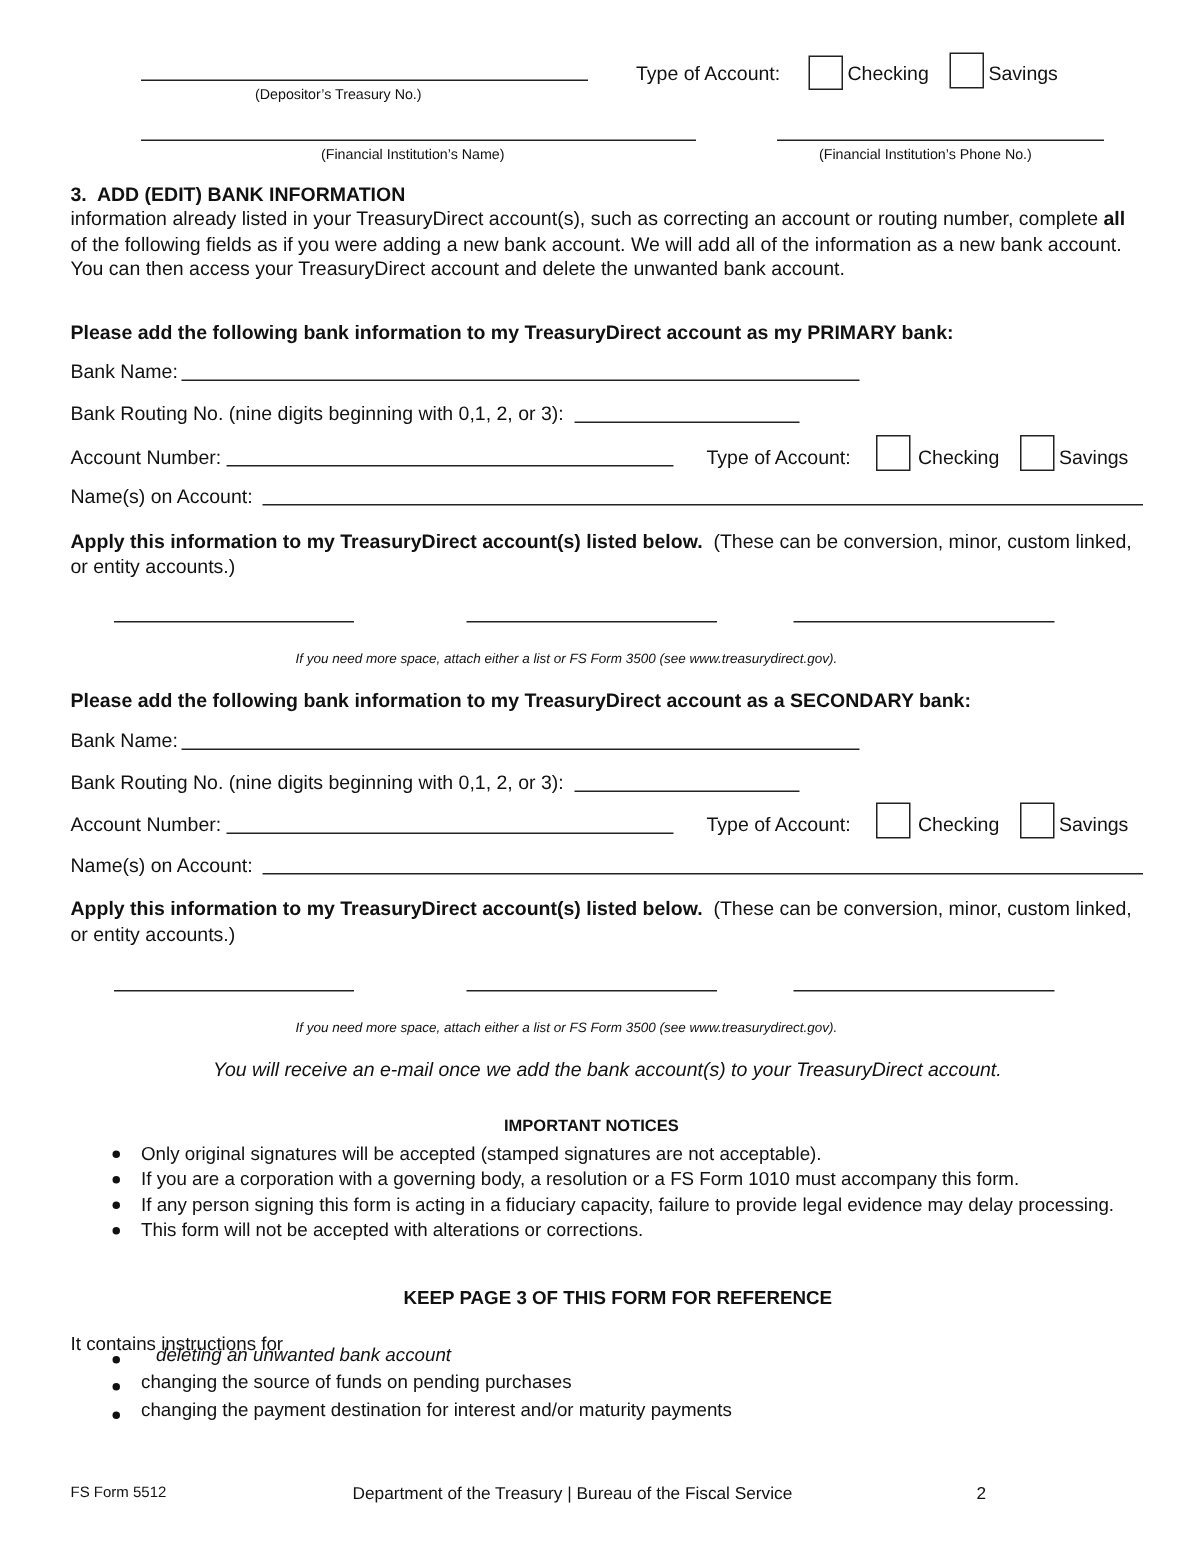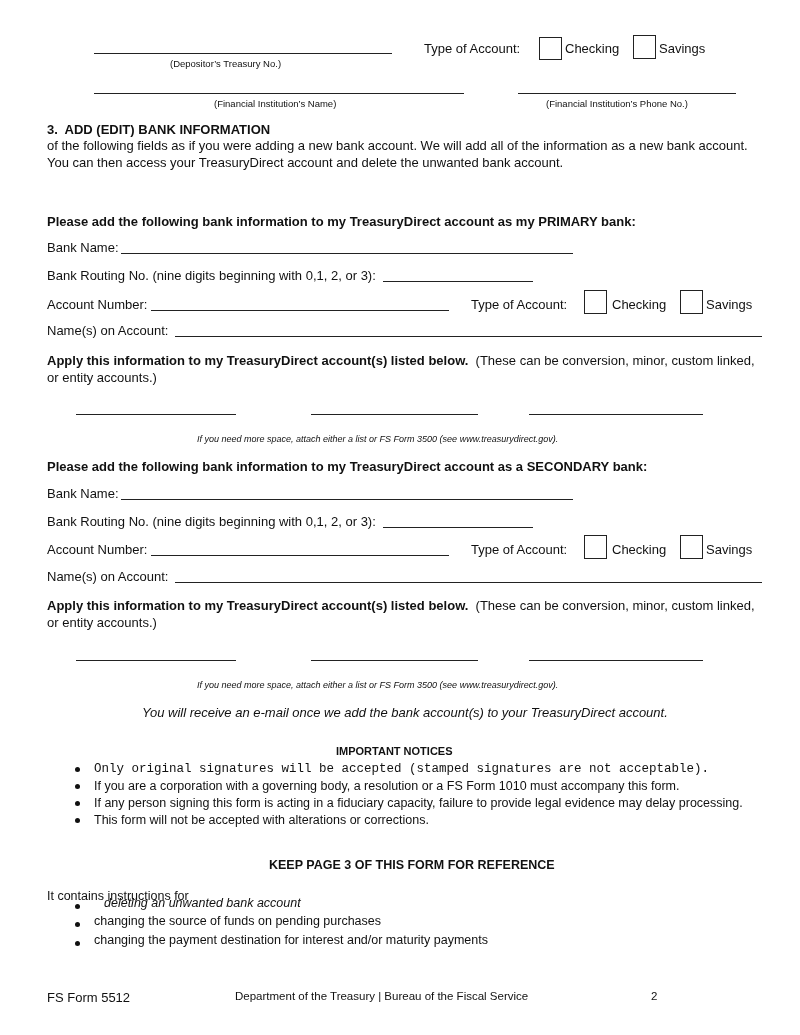--- a/index.html
+++ b/index.html
@@ -29,20 +29,21 @@
 <div class="line" style="left:94px; top:93px; width:370px;"></div>
 <div class="abs small" style="left:214px; top:98px;">(Financial Institution’s Name)</div>
 <div class="line" style="left:518px; top:93px; width:218px;"></div>
 <div class="abs small" style="left:546px; top:98px;">(Financial Institution’s Phone No.)</div>
 
 <div class="abs bold" style="left:47px; top:122px; font-size:13px;">
   <span>3.</span>&nbsp;
   <span>ADD (EDIT) BANK INFORMATION</span>
 </div>
 <div class="para" style="top:138px;">
+  <div><span>information already listed in your TreasuryDirect account(s), such as correcting an account or routing number, complete </span><b>all</b></div>
   <div>of the following fields as if you were adding a new bank account.  We will add all of the information as a new bank account.</div>
   <div>You can then access your TreasuryDirect account and delete the unwanted bank account.</div>
 </div>
 
 <div class="abs bold" style="left:47px; top:214px;">Please add the following bank information to my TreasuryDirect account as my PRIMARY bank:</div>
 
 <div class="abs" style="left:47px; top:240px;">Bank Name:</div>
 <div class="line" style="left:121px; top:253px; width:452px;"></div>
 
 <div class="abs" style="left:47px; top:268px;">Bank Routing No. (nine digits beginning with 0,1, 2, or 3):</div>
@@ -97,32 +98,32 @@
 <div class="line" style="left:76px; top:660px; width:160px;"></div>
 <div class="line" style="left:311px; top:660px; width:167px;"></div>
 <div class="line" style="left:529px; top:660px; width:174px;"></div>
 
 <div class="abs tiny-i" style="left:197px; top:680px;">If you need more space, attach either a list or FS Form 3500 (see www.treasurydirect.gov).</div>
 
 <div class="abs" style="left:142px; top:705px; font-style:italic; font-size:13px;">You will receive an e-mail once we add the bank account(s) to your TreasuryDirect account.</div>
 
 <div class="abs bold" style="left:336px; top:745px; font-size:11px;">IMPORTANT NOTICES</div>
 <div class="dot" style="left:75px; top:767px;"></div>
-<div class="bullet" style="left:94px; top:762px;font-family:Liberation Mono, monospace;">Only original signatures will be accepted (stamped signatures are not acceptable).</div>
+<div class="bullet" style="left:94px; top:762px;">Only original signatures will be accepted (stamped signatures are not acceptable).</div>
 <div class="dot" style="left:75px; top:784px;"></div>
 <div class="bullet" style="left:94px; top:779px;">If you are a corporation with a governing body, a resolution or a FS Form 1010 must accompany this form.</div>
 <div class="dot" style="left:75px; top:801px;"></div>
 <div class="bullet" style="left:94px; top:796px;">If any person signing this form is acting in a fiduciary capacity, failure to provide legal evidence may delay processing.</div>
 <div class="dot" style="left:75px; top:818px;"></div>
 <div class="bullet" style="left:94px; top:813px;">This form will not be accepted with alterations or corrections.</div>
 
 <div class="abs bold" style="left:269px; top:858px; font-size:12.5px;">KEEP PAGE 3 OF THIS FORM FOR REFERENCE</div>
 <div class="abs" style="left:47px; top:877px; font-size:12.5px;margin-top:12px;">It contains instructions for</div>
 <div class="dot" style="left:75px; top:904px;"></div>
 <div class="bullet" style="left:104px; top:896px;font-style:italic;">deleting an unwanted bank account</div>
 <div class="dot" style="left:75px; top:922px;"></div>
 <div class="bullet" style="left:94px; top:914px;">changing the source of funds on pending purchases</div>
 <div class="dot" style="left:75px; top:941px;"></div>
 <div class="bullet" style="left:94px; top:933px;">changing the payment destination for interest and/or maturity payments</div>
 
-<div class="abs" style="left:47px; top:990px; font-size:13px;">FS Form 5512</div>
+<div class="abs" style="left:47px; top:990px; font-size:10px;">FS Form 5512</div>
 <div class="abs" style="left:235px; top:990px; font-size:11.5px;">Department of the Treasury | Bureau of the Fiscal Service</div>
 <div class="abs" style="left:651px; top:990px; font-size:11.5px;">2</div>
 
 </body></html>

